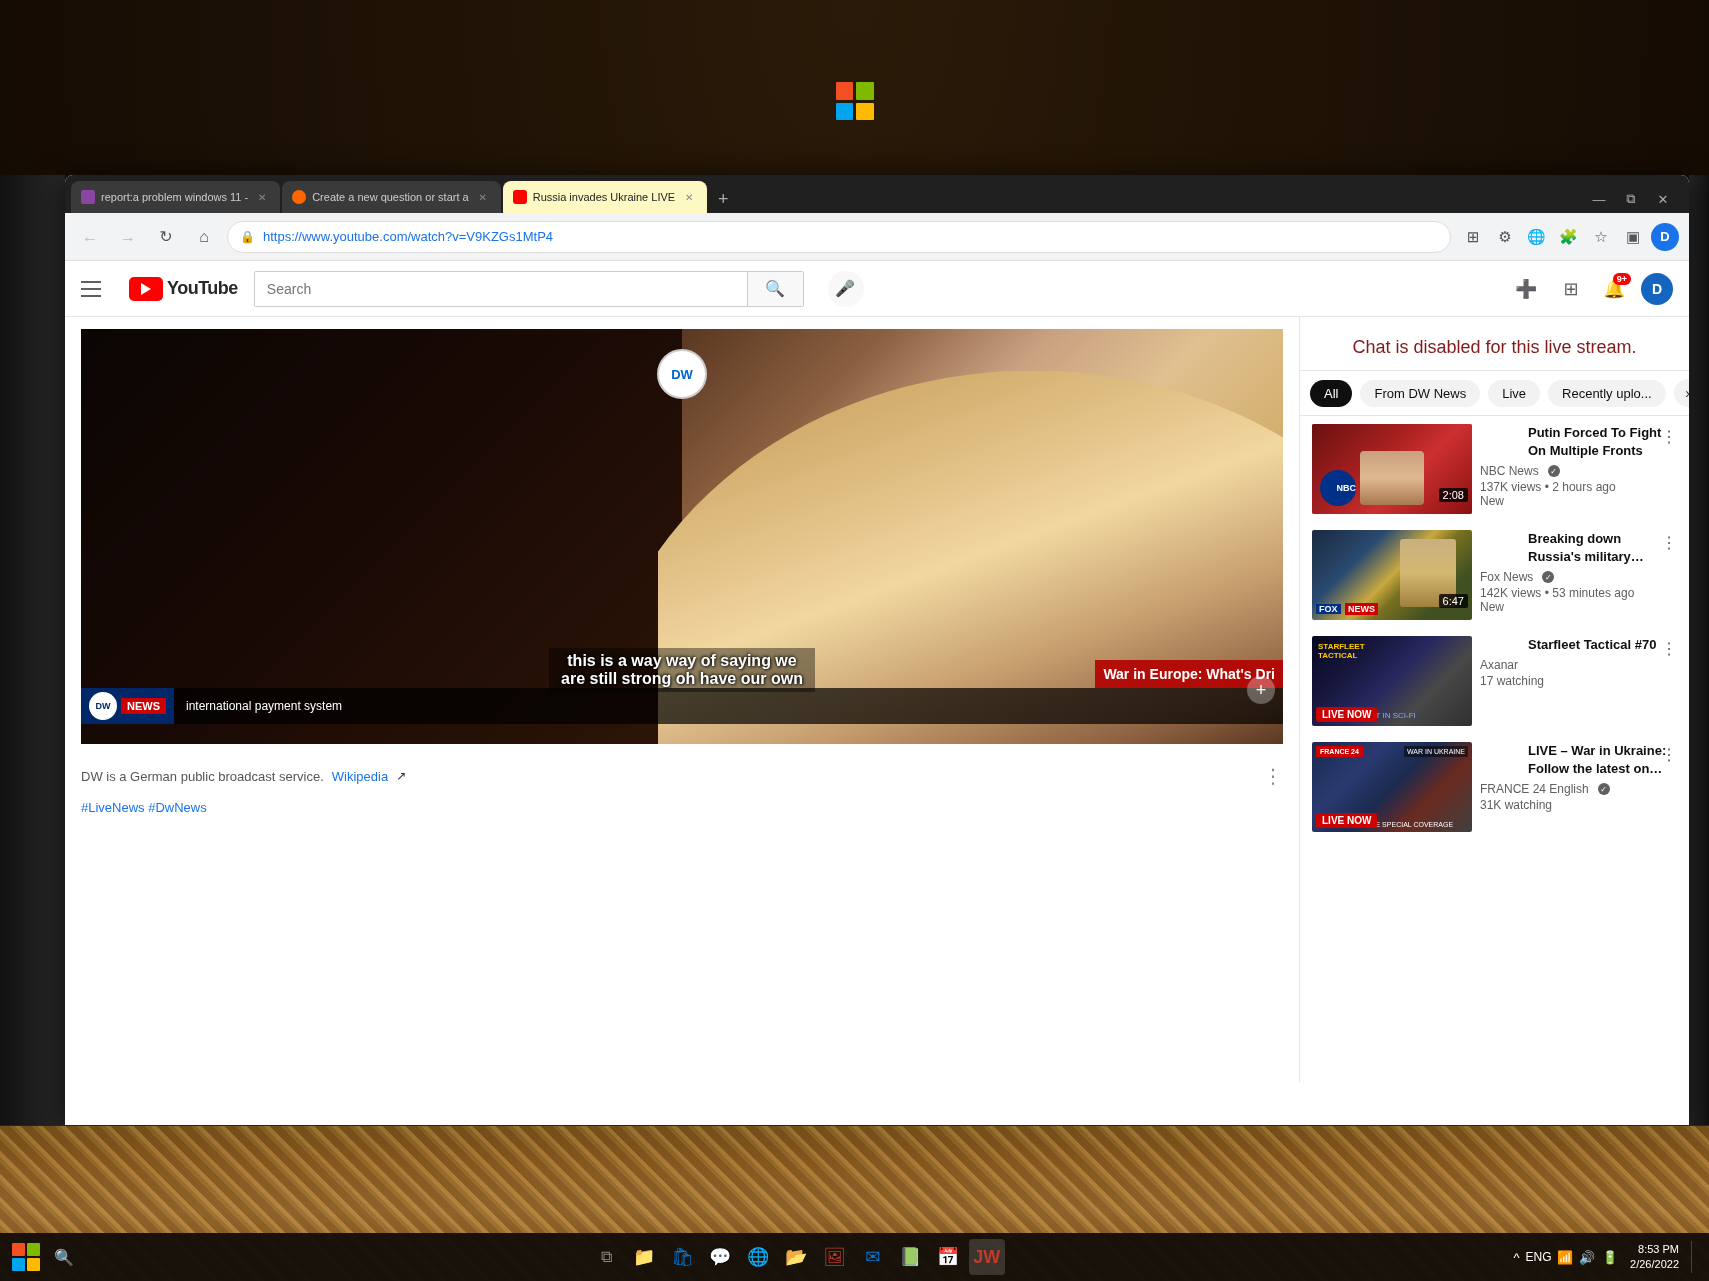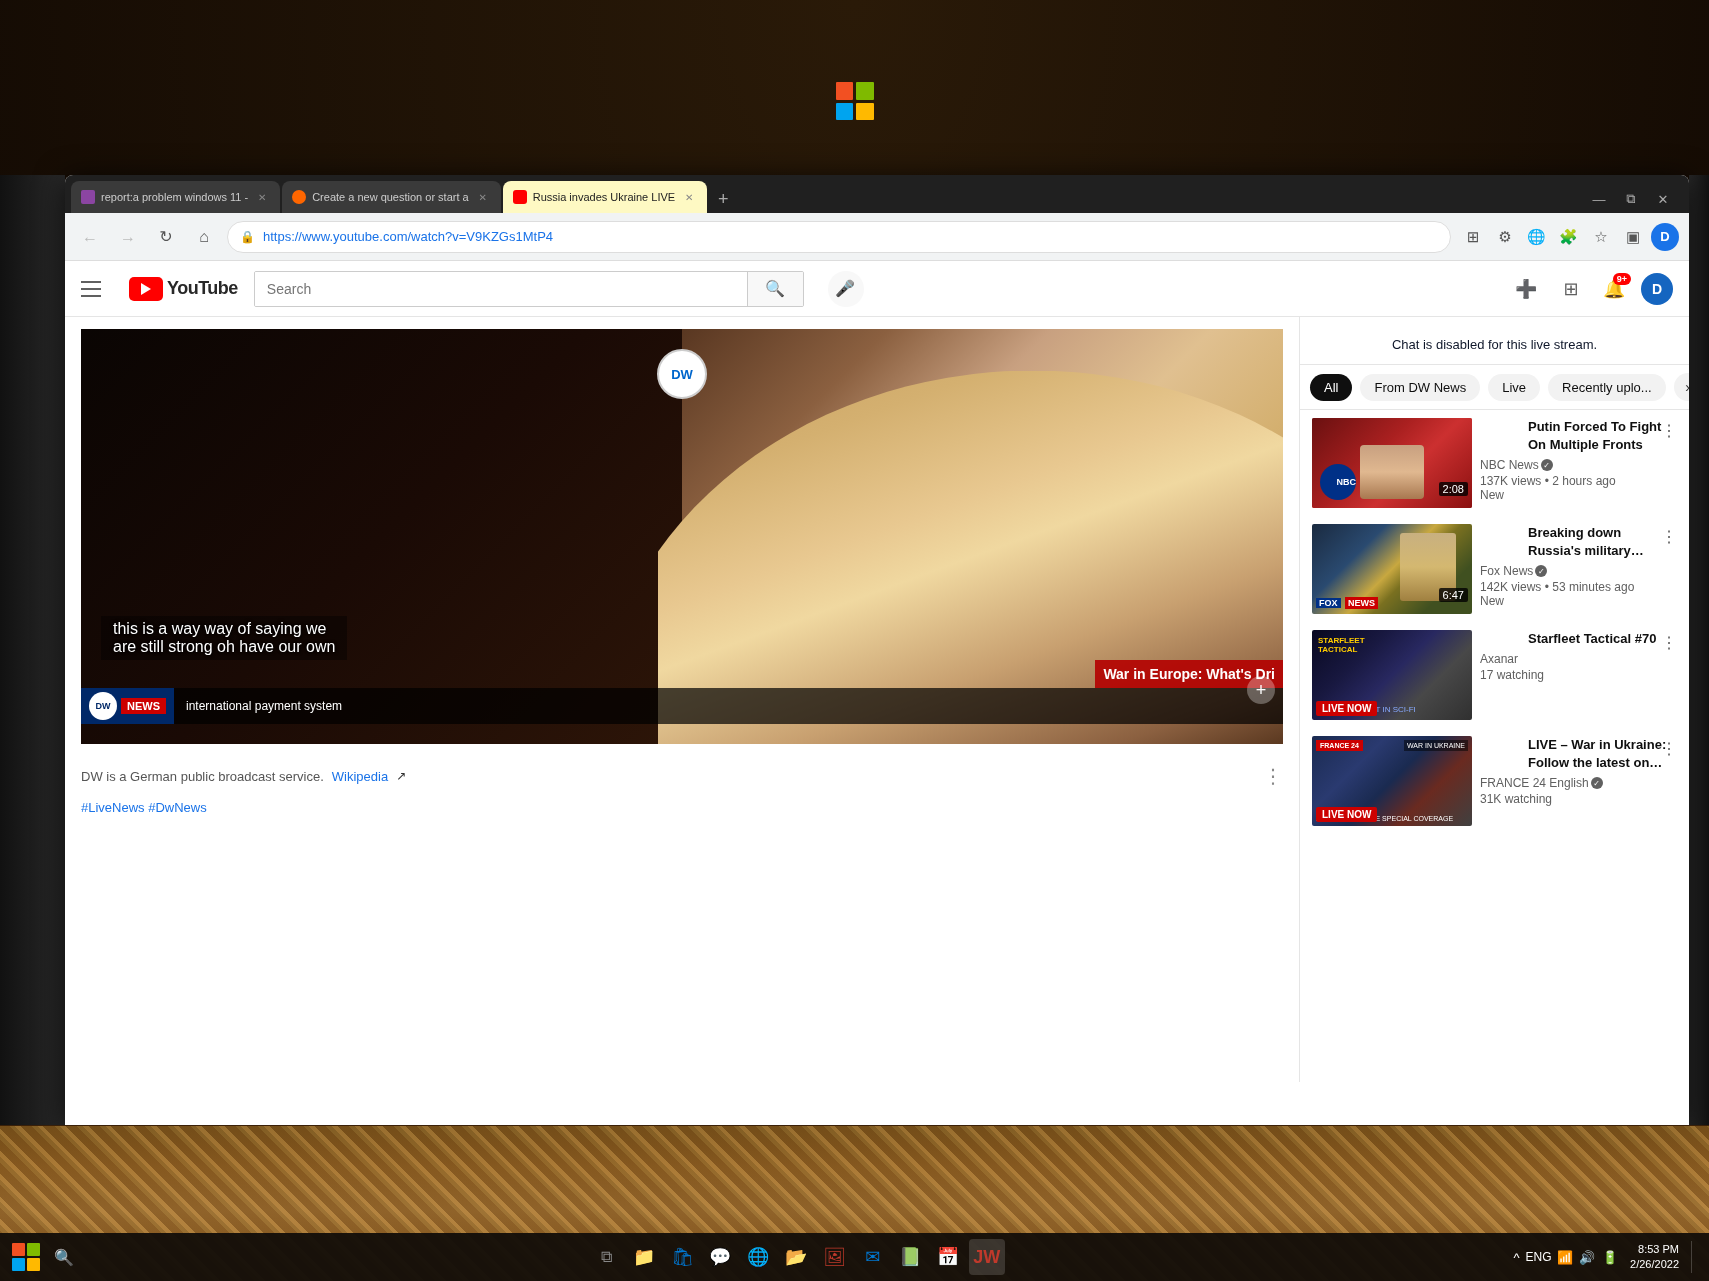--- a/index.html
+++ b/index.html
@@ -396,24 +396,26 @@
       align-items: center;
       justify-content: center;
       font-weight: bold;
       font-size: 13px;
       color: #0066cc;
       border: 2px solid #ccc;
     }
 
     .video-subtitle-bar {
       position: absolute;
-      bottom: 76px;
+      bottom: 44px;
       left: 0;
       right: 0;
+      text-align: center;
       padding: 8px 20px;
+      font-weight: bold;
     }
 
     .video-subtitle-text {
       color: white;
       font-size: 16px;
       text-shadow: 1px 1px 3px rgba(0,0,0,0.9), -1px -1px 3px rgba(0,0,0,0.9);
       background: rgba(0,0,0,0.4);
       padding: 4px 12px;
       display: inline-block;
     }
@@ -532,22 +534,22 @@
       width: 390px;
       flex-shrink: 0;
       background: #fff;
       overflow-y: auto;
       border-left: 1px solid #e5e5e5;
       padding: 8px 0;
     }
 
     .chat-disabled-msg {
       text-align: center;
-      color: #0f172a;
-      font-size: 13px;
+      color: #7f1d1d;
+      font-size: 18px;
       padding: 12px 16px;
       border-bottom: 1px solid #e5e5e5;
     }
 
     
     .filter-tabs {
       display: flex;
       align-items: center;
       padding: 8px 10px;
       gap: 8px;
@@ -649,21 +651,21 @@
       -webkit-box-orient: vertical;
       overflow: hidden;
       margin-left: 48px;
     }
 
     .rec-channel {
       font-size: 12px;
       color: #606060;
       display: flex;
       align-items: center;
-      gap: 2px;
+      gap: 9px;
       margin-bottom: 2px;
     }
     .verified-check {
       width: 12px;
       height: 12px;
       background: #606060;
       border-radius: 50%;
       display: inline-flex;
       align-items: center;
       justify-content: center;

